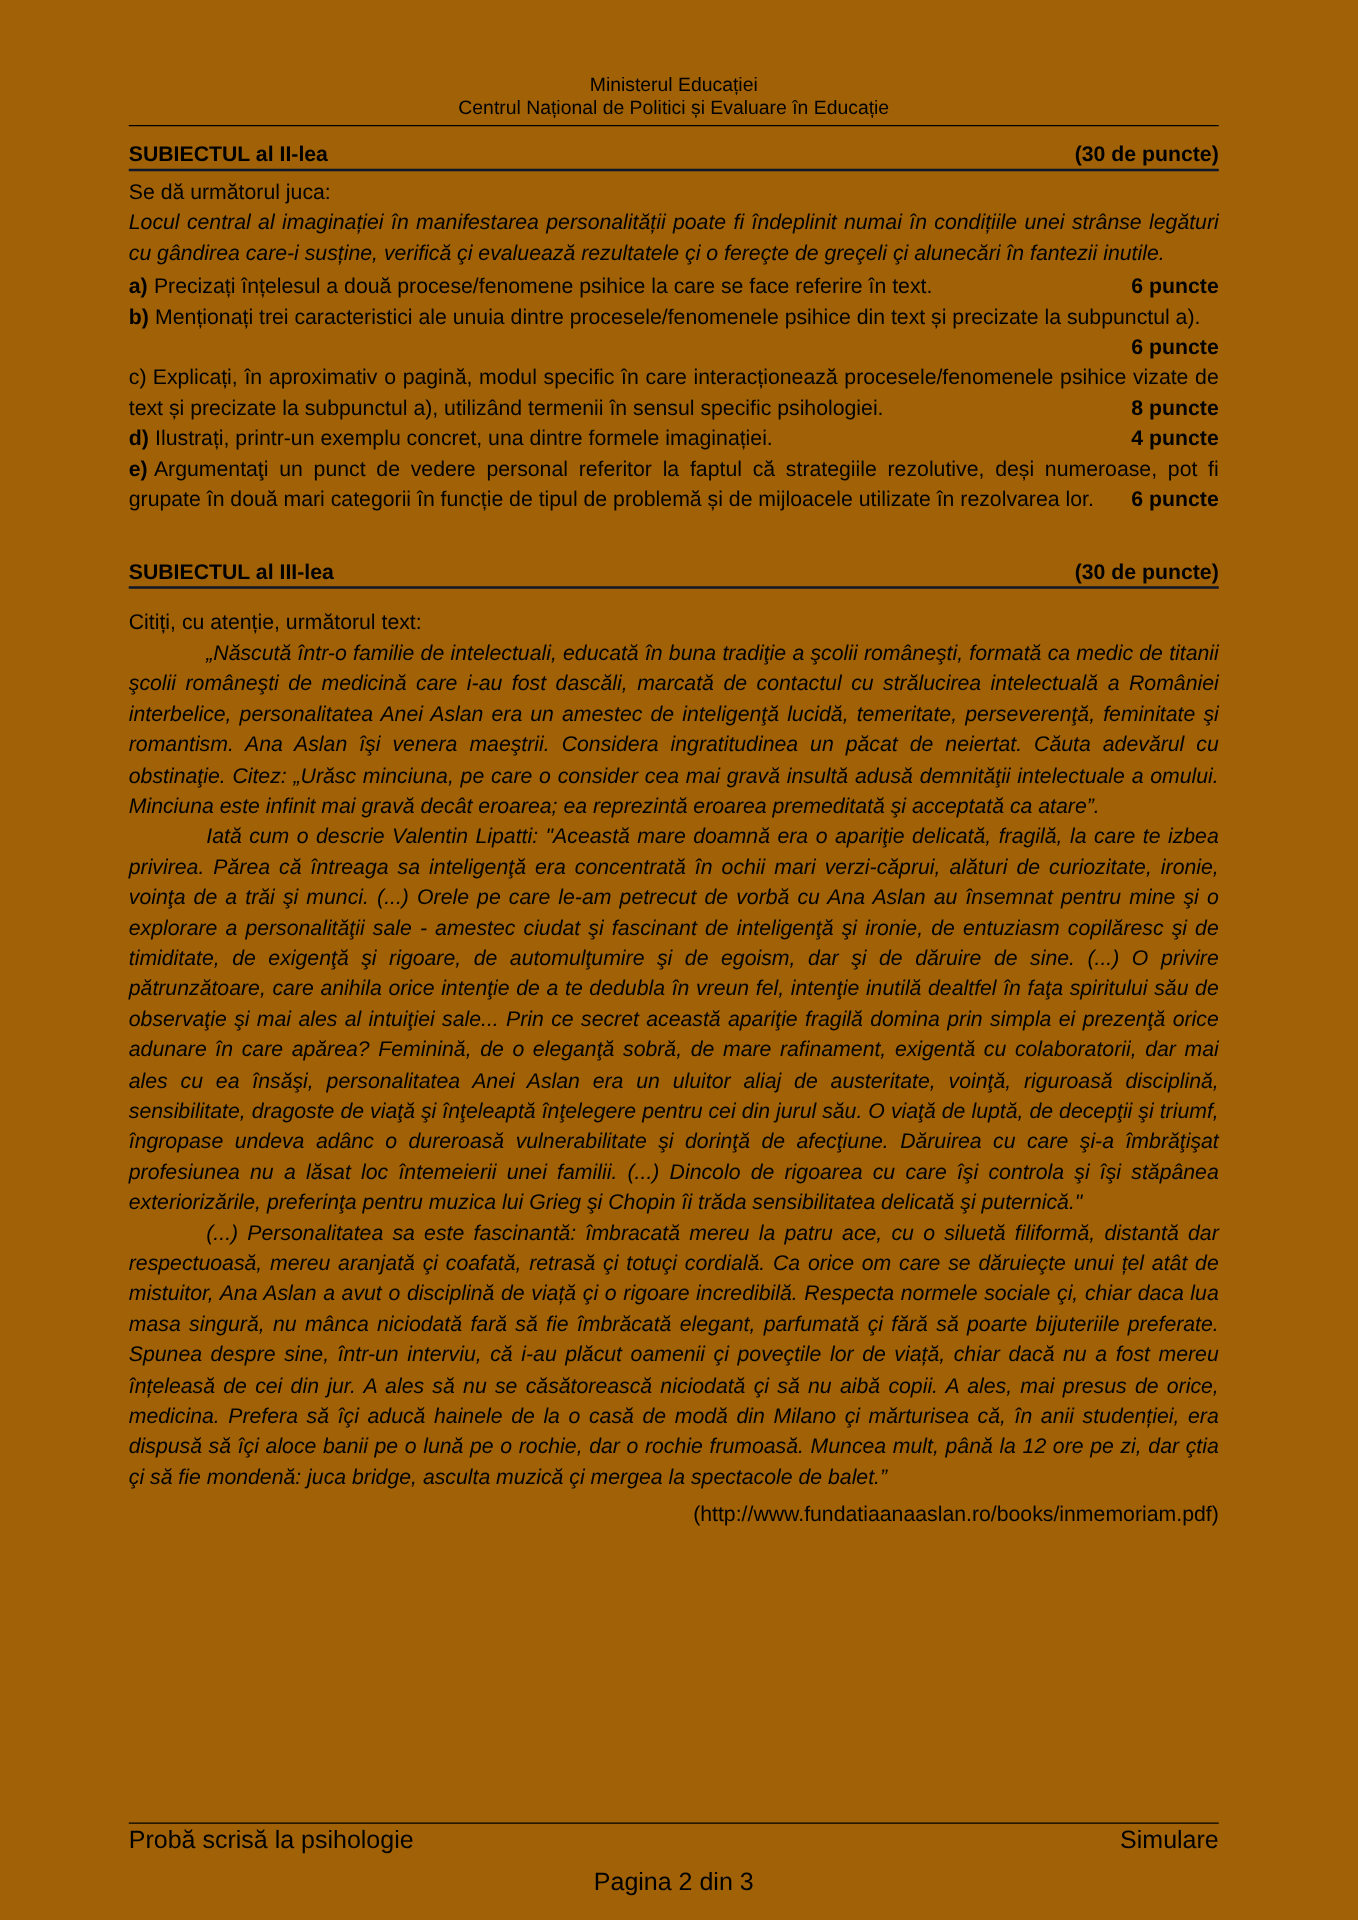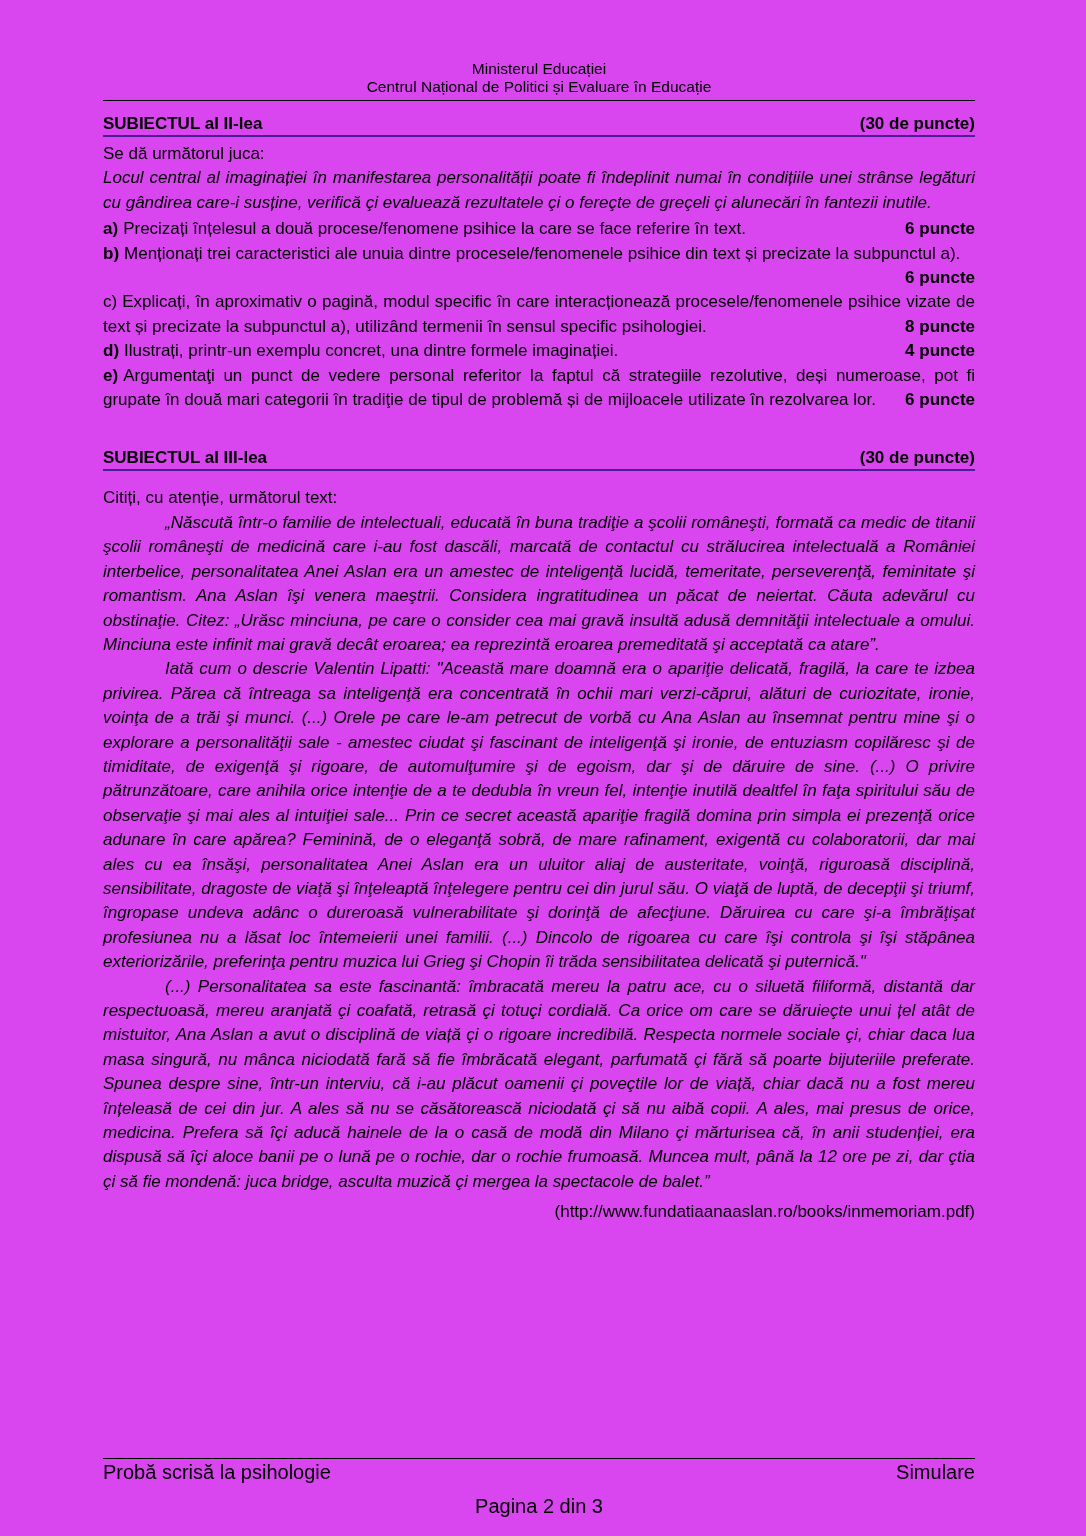--- a/index.html
+++ b/index.html
@@ -1,37 +1,37 @@
 <!DOCTYPE html>
 <html><head>
 <meta charset="utf-8">
 <style>
   html, body { margin: 0; padding: 0; background: #ffffff; }
   .page {
     position: relative;
     width: 1086px;
     height: 1536px;
-    background: #d946ef;
+    background: #a16207;
     color: #000000;
     box-sizing: border-box;
     padding: 60px 111px 0 103px;
     font-family: "Liberation Sans", "DejaVu Sans", sans-serif;
     font-size: 17px;
     overflow: hidden;
   }
   .doc-header { text-align: center; font-size: 15.5px; line-height: 18px; }
   .rule { border-bottom: 1.5px solid #000; }
   .header-rule { margin-top: 4px; }
 
   .subject-row {
     display: flex;
     justify-content: space-between;
     align-items: flex-end;
     font-weight: bold;
-    border-bottom: 2px solid #4c1d95;
+    border-bottom: 2px solid #0f172a;
     padding-bottom: 1px;
     margin-top: 13px;
     line-height: 20px;
   }
   .subject-row.third { margin-top: 36px; }
 
   .intro { margin-top: 5px; line-height: 24.4px; }
   .intro.third { margin-top: 15px; }
 
   .quote-text {
@@ -109,21 +109,21 @@
       </div>
       <div class="item">
         <span class="prefix regular">c)</span><span>Explicați, în aproximativ o pagină, modul specific în care interacționează procesele/fenomenele psihice vizate de text și precizate la subpunctul a), utilizând termenii în sensul specific psihologiei.</span>
         <span class="pts">8 puncte</span>
       </div>
       <div class="item">
         <span class="prefix">d)</span><span>Ilustrați, printr-un exemplu concret, una dintre formele imaginației.</span>
         <span class="pts">4 puncte</span>
       </div>
       <div class="item">
-        <span class="prefix">e)</span><span>Argumentaţi un punct de vedere personal referitor la faptul că strategiile rezolutive, deși numeroase, pot fi grupate în două mari categorii în tradiţie de tipul de problemă și de mijloacele utilizate în rezolvarea lor.</span>
+        <span class="prefix">e)</span><span>Argumentaţi un punct de vedere personal referitor la faptul că strategiile rezolutive, deși numeroase, pot fi grupate în două mari categorii în funcție de tipul de problemă și de mijloacele utilizate în rezolvarea lor.</span>
         <span class="pts">6 puncte</span>
       </div>
     </div>
   </section>
 
   <section>
     <div class="subject-row third">
       <span>SUBIECTUL al III-lea</span>
       <span>(30 de puncte)</span>
     </div>

